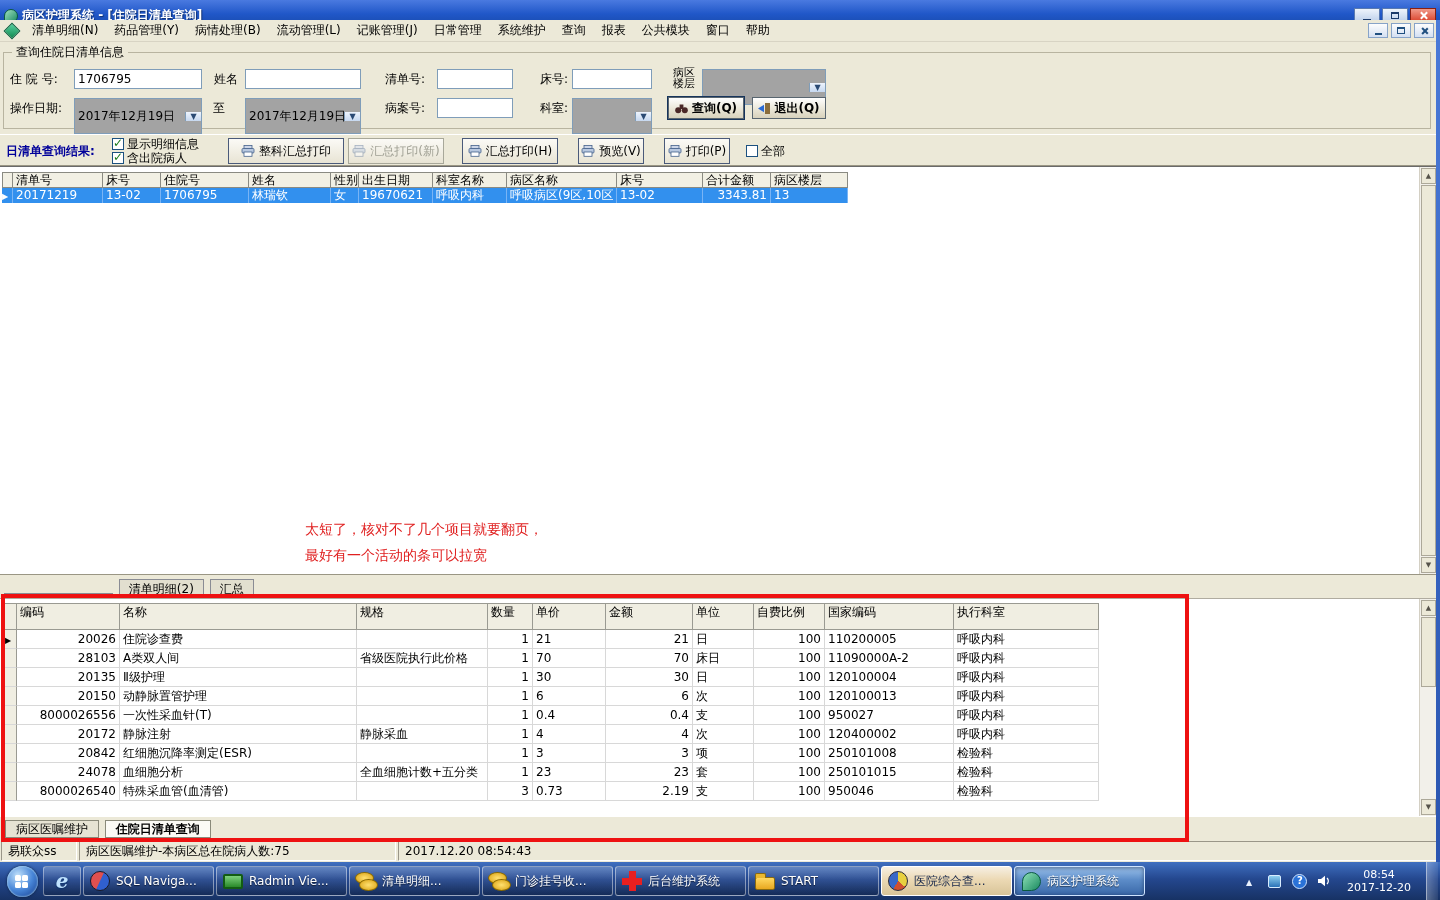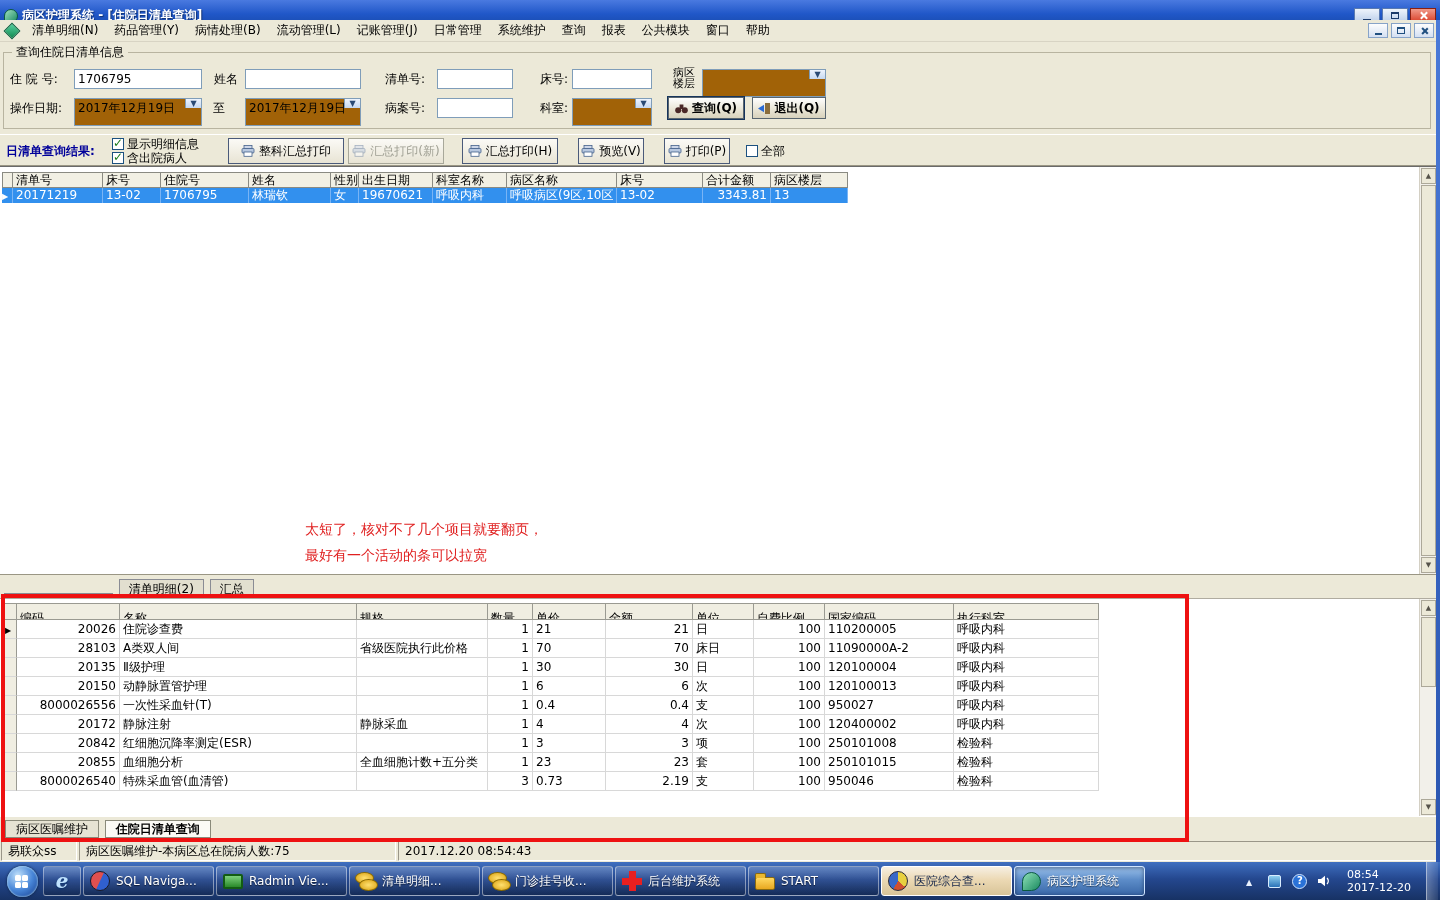--- a/index.html
+++ b/index.html
@@ -40,21 +40,21 @@
   .m-x::before{transform:rotate(45deg)}.m-x::after{transform:rotate(-45deg)}
 
   
   .query-panel{position:absolute;left:0;top:42px;right:2px;height:92px;background:#ece9d8}
   .groupbox{position:absolute;left:3px;top:10px;right:7px;bottom:5px;border:1px solid #b8b4a0}
   .group-title{position:absolute;top:-9px;left:8px;background:#ece9d8;padding:0 4px;white-space:nowrap}
   .flabel{position:absolute;height:20px;line-height:20px;white-space:nowrap}
   .flabel.small2{font-size:11px;line-height:11px;height:auto}
   .txt{position:absolute;height:20px;border:1px solid #7f9db9;background:#fff;padding:1px 3px;
     font:12px "DejaVu Sans","Liberation Sans",sans-serif}
-  .combo{position:absolute;height:28px;border:1px solid #7f9db9;background:#a16207;display:flex;align-items:flex-start}
+  .combo{position:absolute;height:36px;border:1px solid #7f9db9;background:#a3a3a3;display:flex;align-items:center}
   .combo-val{flex:1;padding:2px 3px;white-space:nowrap;overflow:hidden;line-height:15px}
   .combo-btn{width:16px;flex:none;border-left:1px solid #7f9db9;background:linear-gradient(#eef4fd,#c6d8f0);
     display:flex;align-items:center;justify-content:center;color:#2a4a74;cursor:pointer}
   .combo-btn::after{content:"▼";font-size:8px}
   .push-btn{position:absolute;height:22px;border:1px solid #58656f;
     background:linear-gradient(#fefefe,#e8e4d4 60%,#d8d2bc);display:flex;align-items:center;justify-content:center;
     gap:4px;font:bold 12px "DejaVu Sans","Liberation Sans",sans-serif;cursor:pointer}
   .push-btn.default{box-shadow:0 0 0 1px #16345c}
 
   
@@ -98,21 +98,21 @@
   
   .tabbar{position:absolute;left:0;top:574px;right:0;height:24px;background:#ece9d8;border-top:1px solid #9a9684;padding-left:2px}
   .tab{display:inline-block;margin-top:4px;height:35px;line-height:18px;padding:0 9px;margin-left:2px;
     border:1px solid #8a8c94;border-bottom:none;background:#e2dfcf;cursor:pointer;vertical-align:bottom}
   .tab.active{background:#f7f6f1;height:21px;margin-top:2px}
 
   
   .detail-pane{position:absolute;left:0;top:598px;right:0;height:218px;background:#fff;border-top:1px solid #b0aca0}
   .dg{position:absolute;left:4px;top:4px}
   .dg-head,.dg-row{display:flex}
-  .dg-h{flex:none;height:17px;line-height:16px;padding:6px 3px;background:#f0eee2;border:1px solid #9a9a92;border-left:none;
+  .dg-h{flex:none;height:27px;line-height:16px;padding:0 3px;background:#f0eee2;border:1px solid #9a9a92;border-left:none;
     white-space:nowrap;overflow:hidden}
   .dg-h:first-child{border-left:1px solid #9a9a92}
   .dg-row{height:19px}
   .dg-cell{flex:none;height:19px;line-height:18px;padding:0 3px;border-right:1px solid #d8d8d8;border-bottom:1px solid #d8d8d8;
     white-space:nowrap;overflow:hidden;background:#fff}
   .dg-cell.gut{background:#f0eee2;border-right:1px solid #9a9a92;padding:0 1px}
   .dg-body .dg-row:not(:first-child) .row-arrow{visibility:hidden}
   .dgc0{width:13px}.dgc1{width:103px}.dgc2{width:237px}.dgc3{width:131px}.dgc4{width:45px}.dgc5{width:73px}
   .dgc6{width:87px}.dgc7{width:61px}.dgc8{width:71px}.dgc9{width:129px}.dgc10{width:145px}
   .num{text-align:right}
@@ -167,21 +167,21 @@
   .icon-pie{width:20px;height:20px;border-radius:50%;border:1px solid #2a2a3a;
     background:conic-gradient(#e8d040 0 130deg,#d05030 130deg 210deg,#3868c8 210deg 360deg)}
   .icon-ward{width:19px;height:19px;border-radius:50% 50% 50% 0;
     background:linear-gradient(135deg,#8fe0b8,#1a8a60);border:1px solid #0a5a40}
   .tray{margin-left:auto;display:flex;align-items:center;gap:9px;padding-right:2px}
   .tray-ic{width:16px;height:16px;display:flex;align-items:center;justify-content:center;cursor:pointer}
   .ic-chevron::after{content:"▲";font-size:8px;color:#eaf2ff}
   .ic-app{width:13px;height:13px;background:linear-gradient(#8fd0f0,#2a72b8);border-radius:2px;border:1px solid #d8ecff}
   .ic-help{width:15px;height:15px;border-radius:50%;background:#2a72d8;border:1px solid #cfe4ff;position:relative}
   .ic-help::after{content:"?";position:absolute;left:4.5px;top:0;font-size:10px;font-weight:bold;color:#fff}
-  .clock{font-size:11px;line-height:13px;margin:0 6px;white-space:nowrap;cursor:pointer}
+  .clock{text-align:center;font-size:11px;line-height:13px;margin:0 6px;white-space:nowrap;cursor:pointer}
   .show-desktop{width:12px;height:38px;border-left:1px solid rgba(255,255,255,.55);
     background:linear-gradient(90deg,rgba(255,255,255,.28),rgba(255,255,255,.08));cursor:pointer}
   .frame-right{position:absolute;top:20px;bottom:38px;right:0;width:4px;background:linear-gradient(#4a7ad8,#2a55b0)}
 </style>
 </head>
 <body>
 
 <div class="screen">
 
   <div class="titlebar">
@@ -490,21 +490,21 @@
           <span class="dg-cell dgc4 num">1</span>
           <span class="dg-cell dgc5">3</span>
           <span class="dg-cell dgc6 num">3</span>
           <span class="dg-cell dgc7">项</span>
           <span class="dg-cell dgc8 num">100</span>
           <span class="dg-cell dgc9">250101008</span>
           <span class="dg-cell dgc10">检验科</span>
         </div>
           <div class="dg-row">
           <span class="dg-cell gut dgc0"><span class="row-arrow"></span></span>
-          <span class="dg-cell dgc1 num">20855</span>
+          <span class="dg-cell dgc1 num">24078</span>
           <span class="dg-cell dgc2">血细胞分析</span>
           <span class="dg-cell dgc3">全血细胞计数+五分类</span>
           <span class="dg-cell dgc4 num">1</span>
           <span class="dg-cell dgc5">23</span>
           <span class="dg-cell dgc6 num">23</span>
           <span class="dg-cell dgc7">套</span>
           <span class="dg-cell dgc8 num">100</span>
           <span class="dg-cell dgc9">250101015</span>
           <span class="dg-cell dgc10">检验科</span>
         </div>

